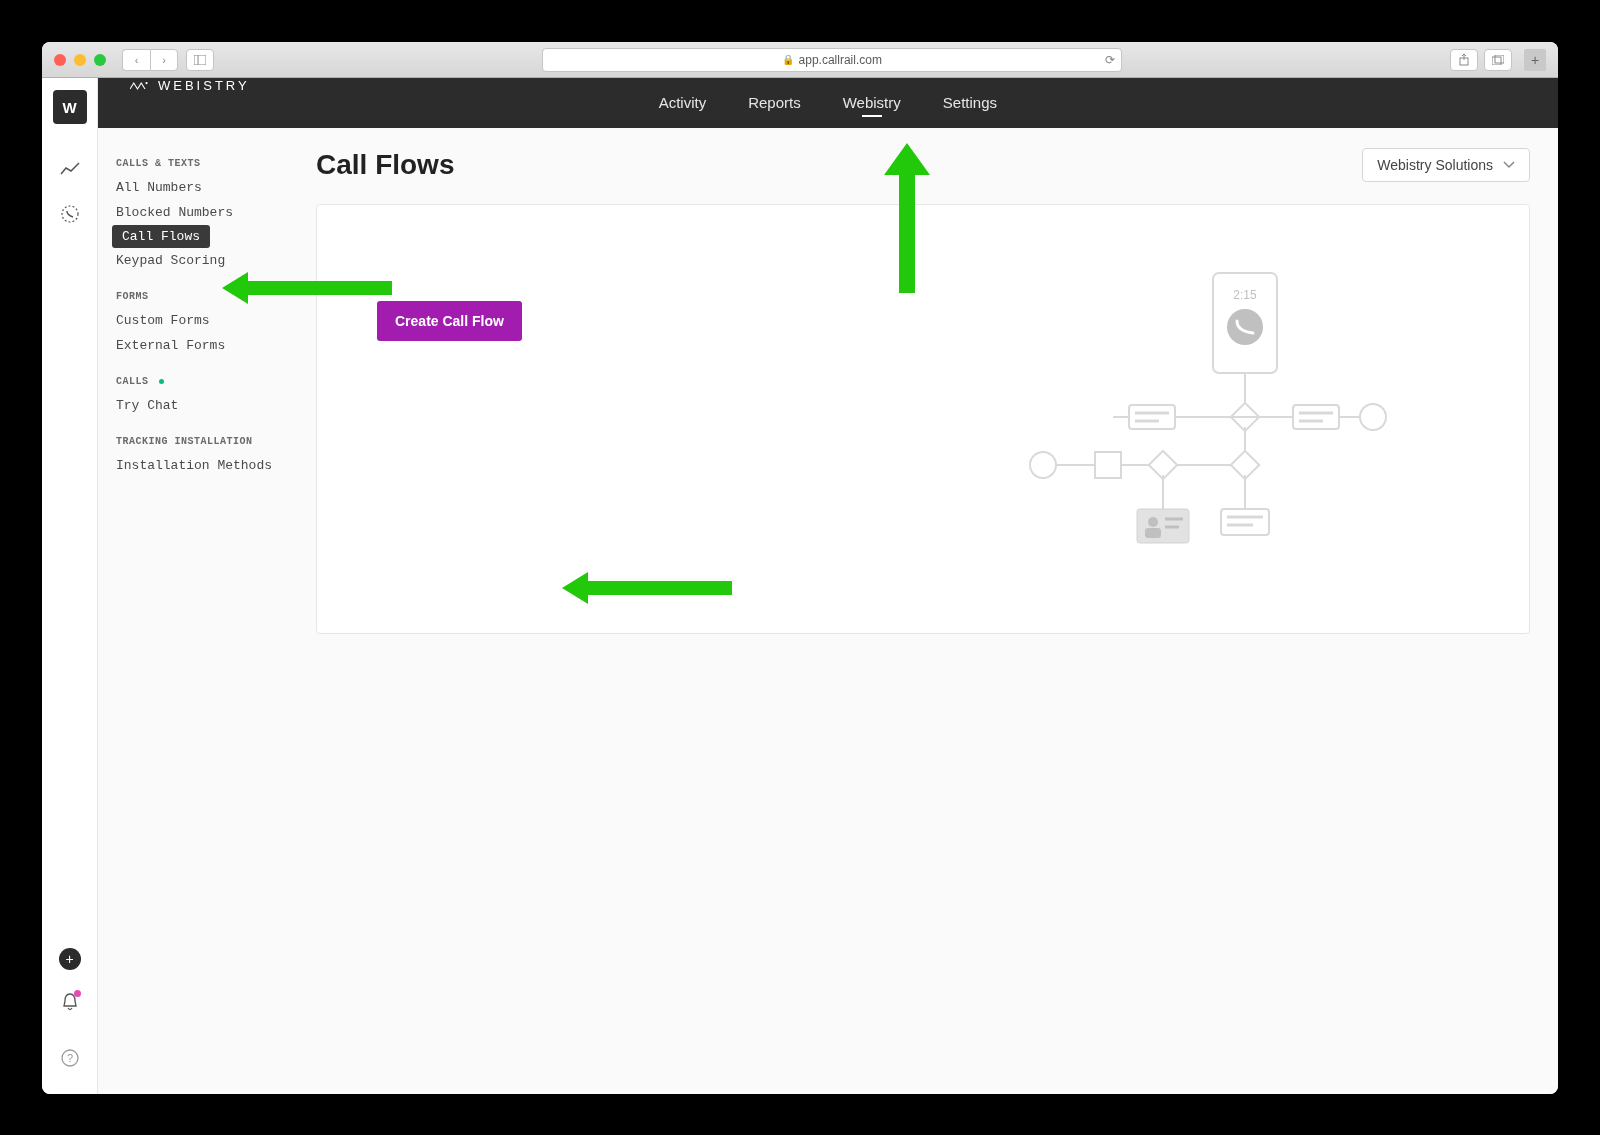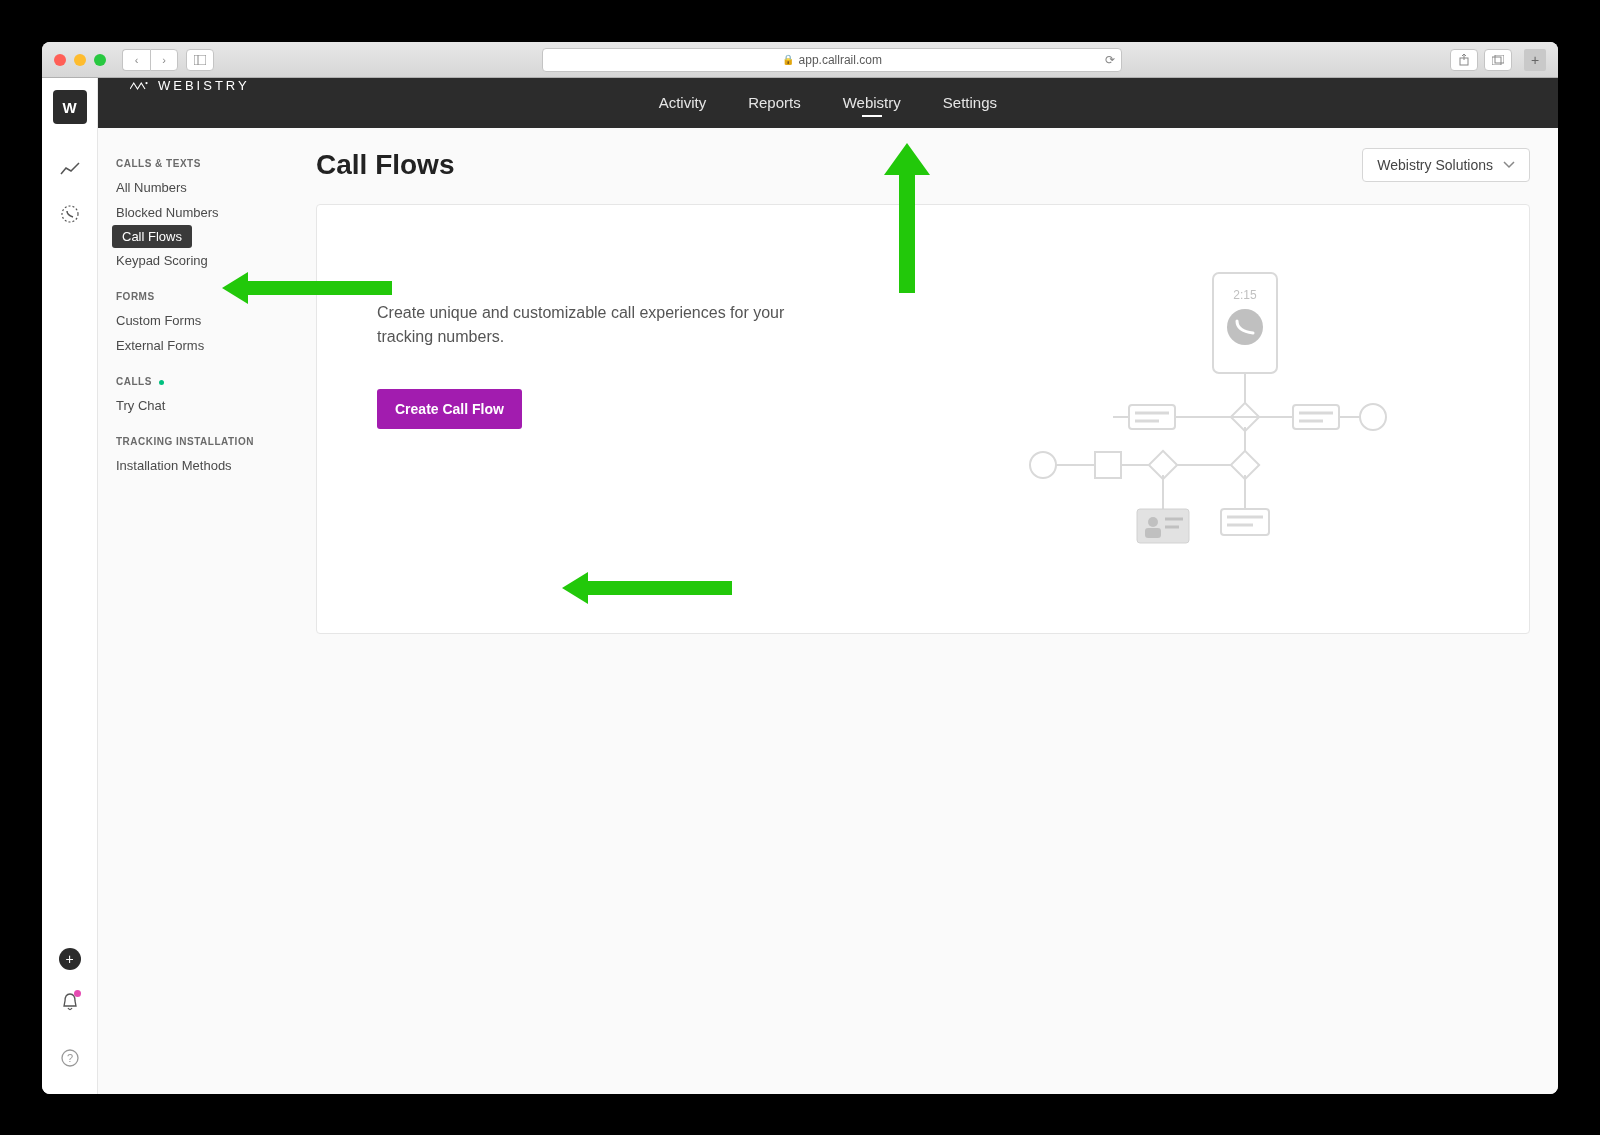--- a/index.html
+++ b/index.html
@@ -72,21 +72,21 @@
   .topbar{
     height:50px;background:#2c2c2c;display:flex;align-items:flex-start;padding:0 32px;color:#fff;
   }
   .brand{display:flex;align-items:center;gap:10px;font-size:13px;letter-spacing:3px;font-weight:500;}
   .brand svg{width:18px;height:12px;}
   .topnav{display:flex;gap:42px;margin:16px auto;}
   .topnav a{color:#e6e6e6;font-size:15px;text-decoration:none;cursor:pointer;position:relative;}
   .topnav a.active::after{content:"";position:absolute;bottom:-6px;left:50%;transform:translateX(-50%);width:20px;height:2px;background:#fff;}
   
   .content{flex:1;display:flex;background:#fafafa;}
-  .sidebar{width:190px;padding:20px 0 0 14px;}
+  .sidebar{width:190px;padding:20px 0 0 14px;font-family:Liberation Mono, monospace;}
   .side-section-title{font-size:10px;font-weight:700;letter-spacing:0.5px;color:#6a6a6a;margin:18px 0 6px 4px;}
   .side-section-title:first-child{margin-top:10px;}
   .side-section-title .dot-indicator{display:inline-block;width:5px;height:5px;background:#00c07f;border-radius:50%;margin-left:4px;vertical-align:middle;}
   .side-link{display:block;font-size:13px;color:#4a4a4a;padding:5px 8px 5px 4px;cursor:pointer;text-decoration:none;}
   .side-link.active{background:#3a3a3a;color:#fff;border-radius:3px;display:inline-block;padding:4px 10px;}
   
   .page{flex:1;padding:20px 28px 28px 28px;}
   .page-header{display:flex;align-items:center;justify-content:space-between;margin-bottom:22px;}
   .page-title{font-size:28px;font-weight:600;color:#222;}
   .acct-select{
@@ -235,21 +235,20 @@
             <div class="acct-select">
               <span>Webistry Solutions</span>
               <svg width="12" height="8">
                   <polyline points="1,1 6,6 11,1" fill="none" stroke="#888" stroke-width="1.5"></polyline>
                 </svg>
             </div>
           </div>
 
           <div class="card">
             <div class="card-left">
-              <p class="hero-desc">Create unique and customizable call experiences for your tracking numbers.</p>
               <button class="create-btn">Create Call Flow</button>
             </div>
             <div class="card-right">
               <svg class="illus" width="380" height="300" viewBox="0 0 380 300">
 
                 <rect x="200" y="8" width="64" height="100" rx="6" fill="#fff" stroke="#d7d7d7" stroke-width="2"></rect>
                 <text x="232" y="34" text-anchor="middle" font-size="12" fill="#bdbdbd">2:15</text>
                 <circle cx="232" cy="62" r="18" fill="#bdbdbd"></circle>
                 <path d="M224,56 q0,10 16,12" stroke="#fff" stroke-width="3" fill="none" stroke-linecap="round"></path>
 

